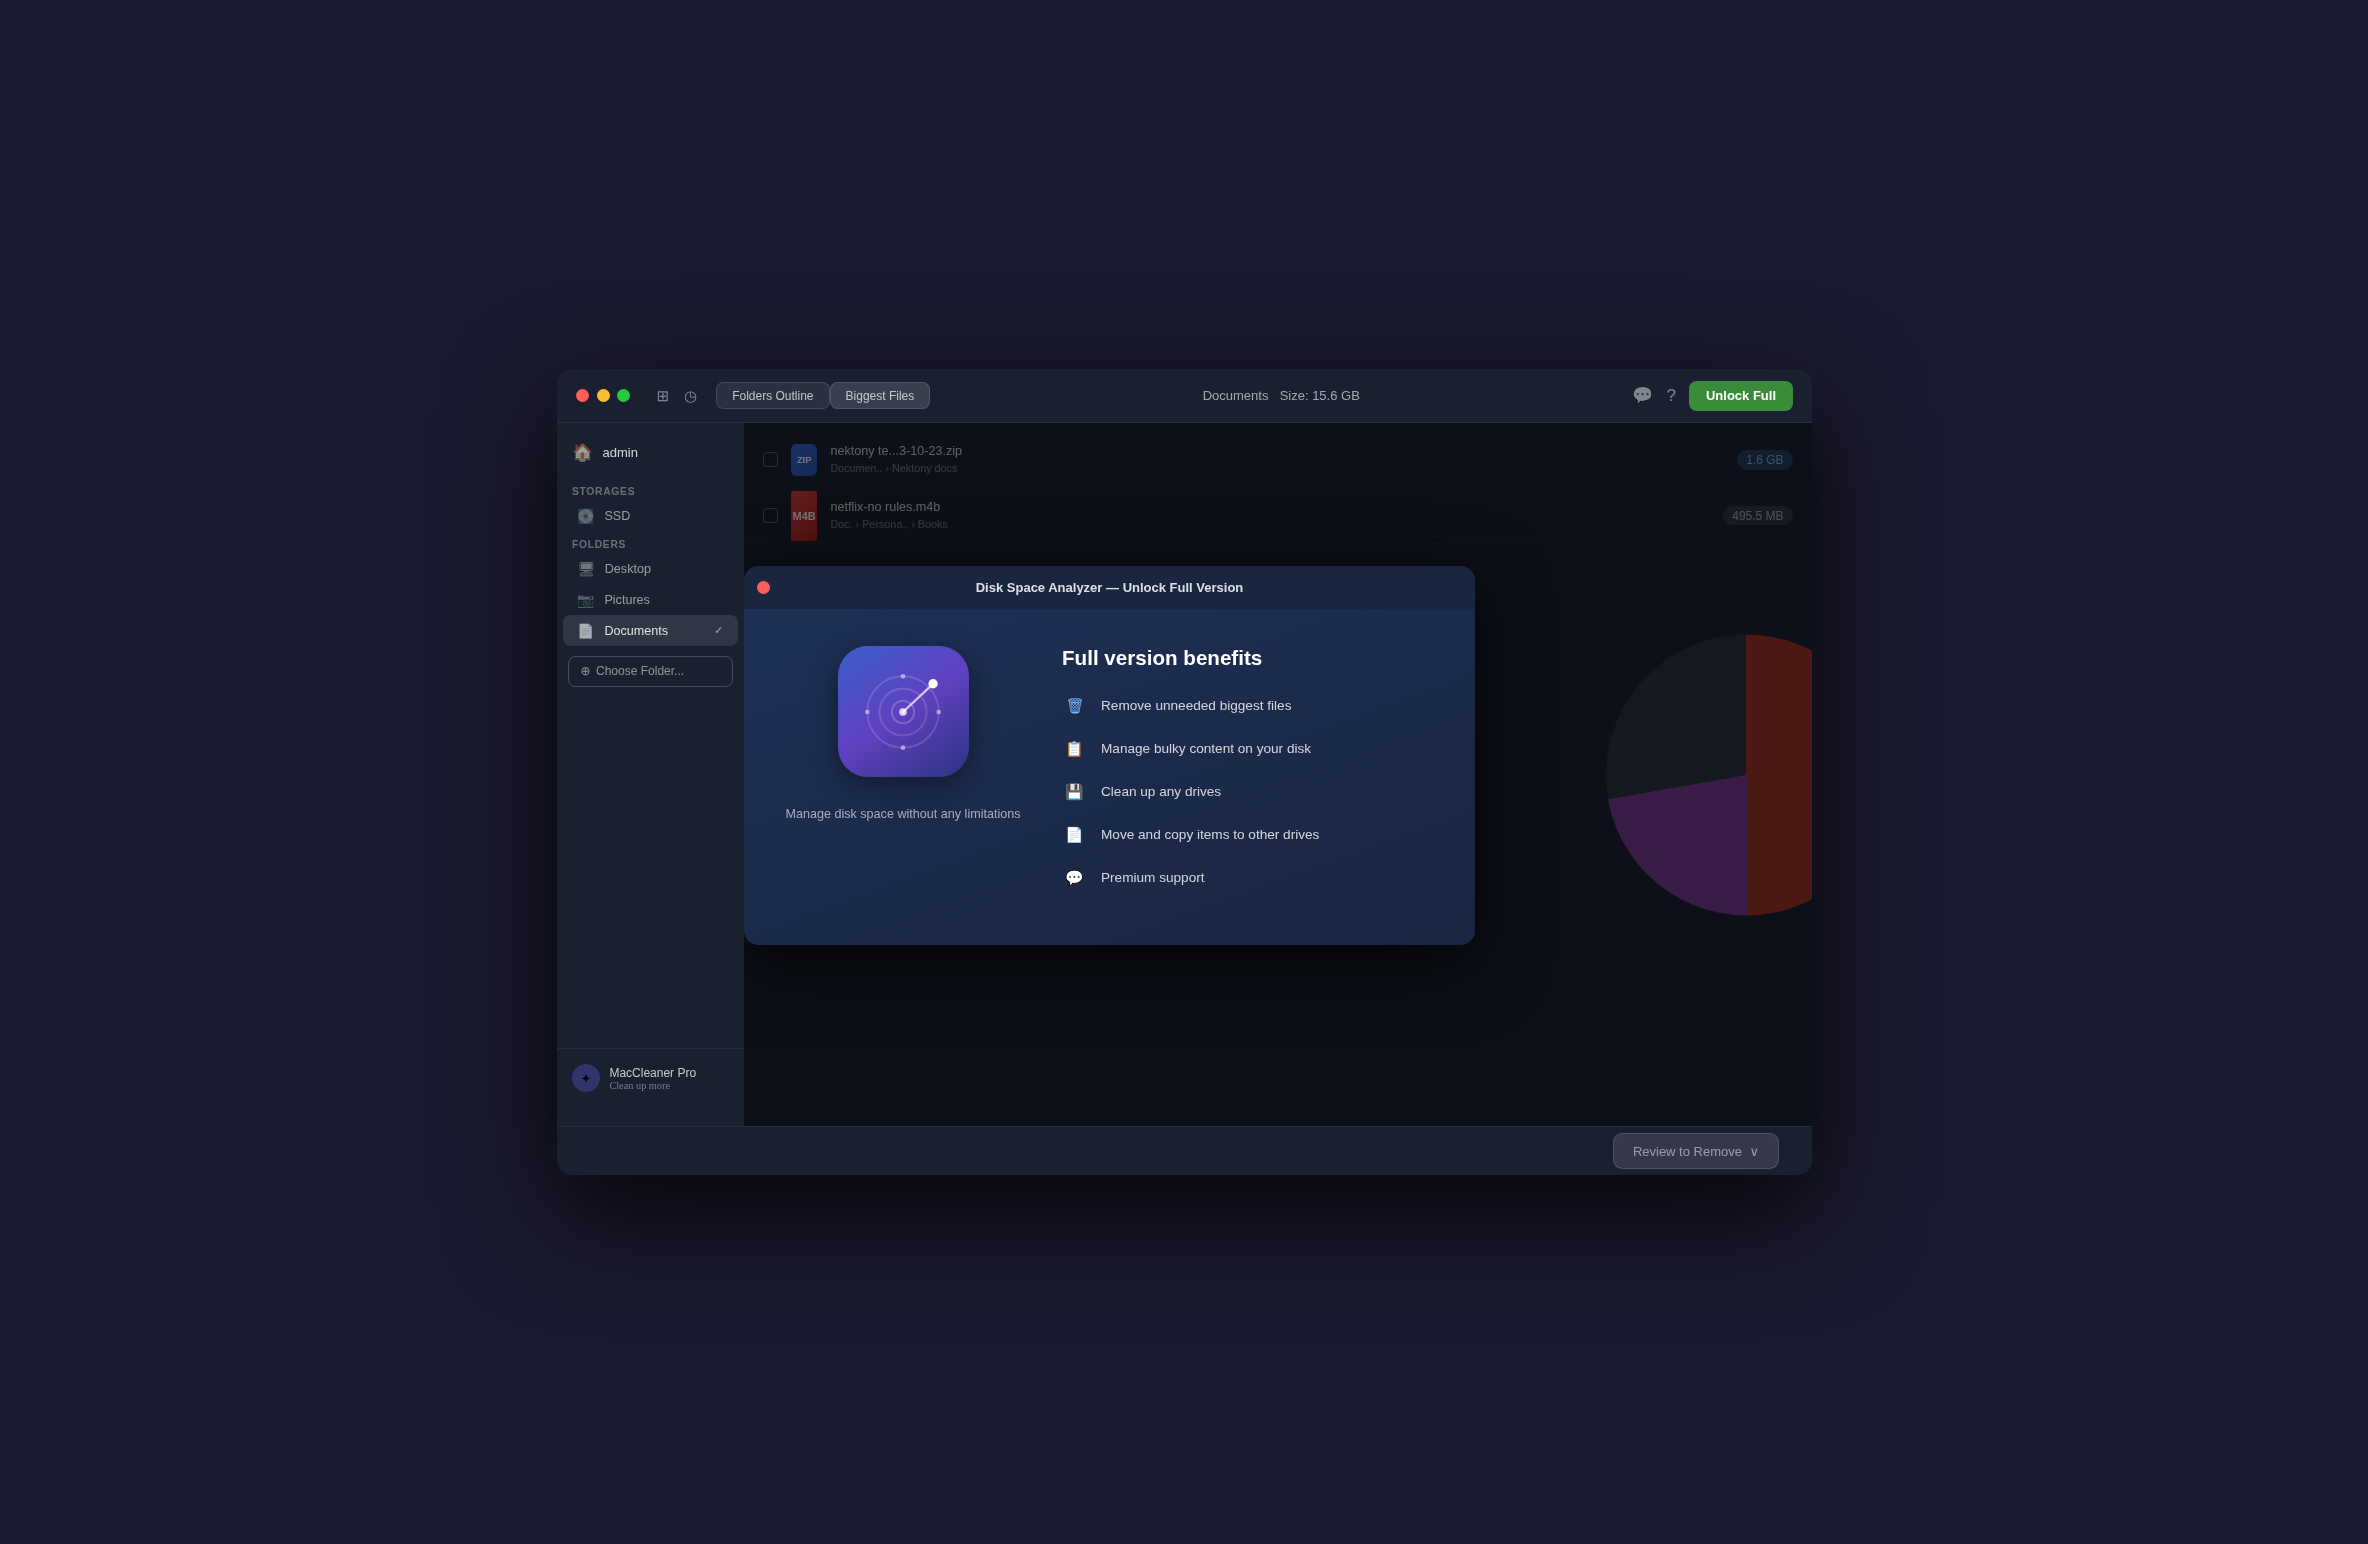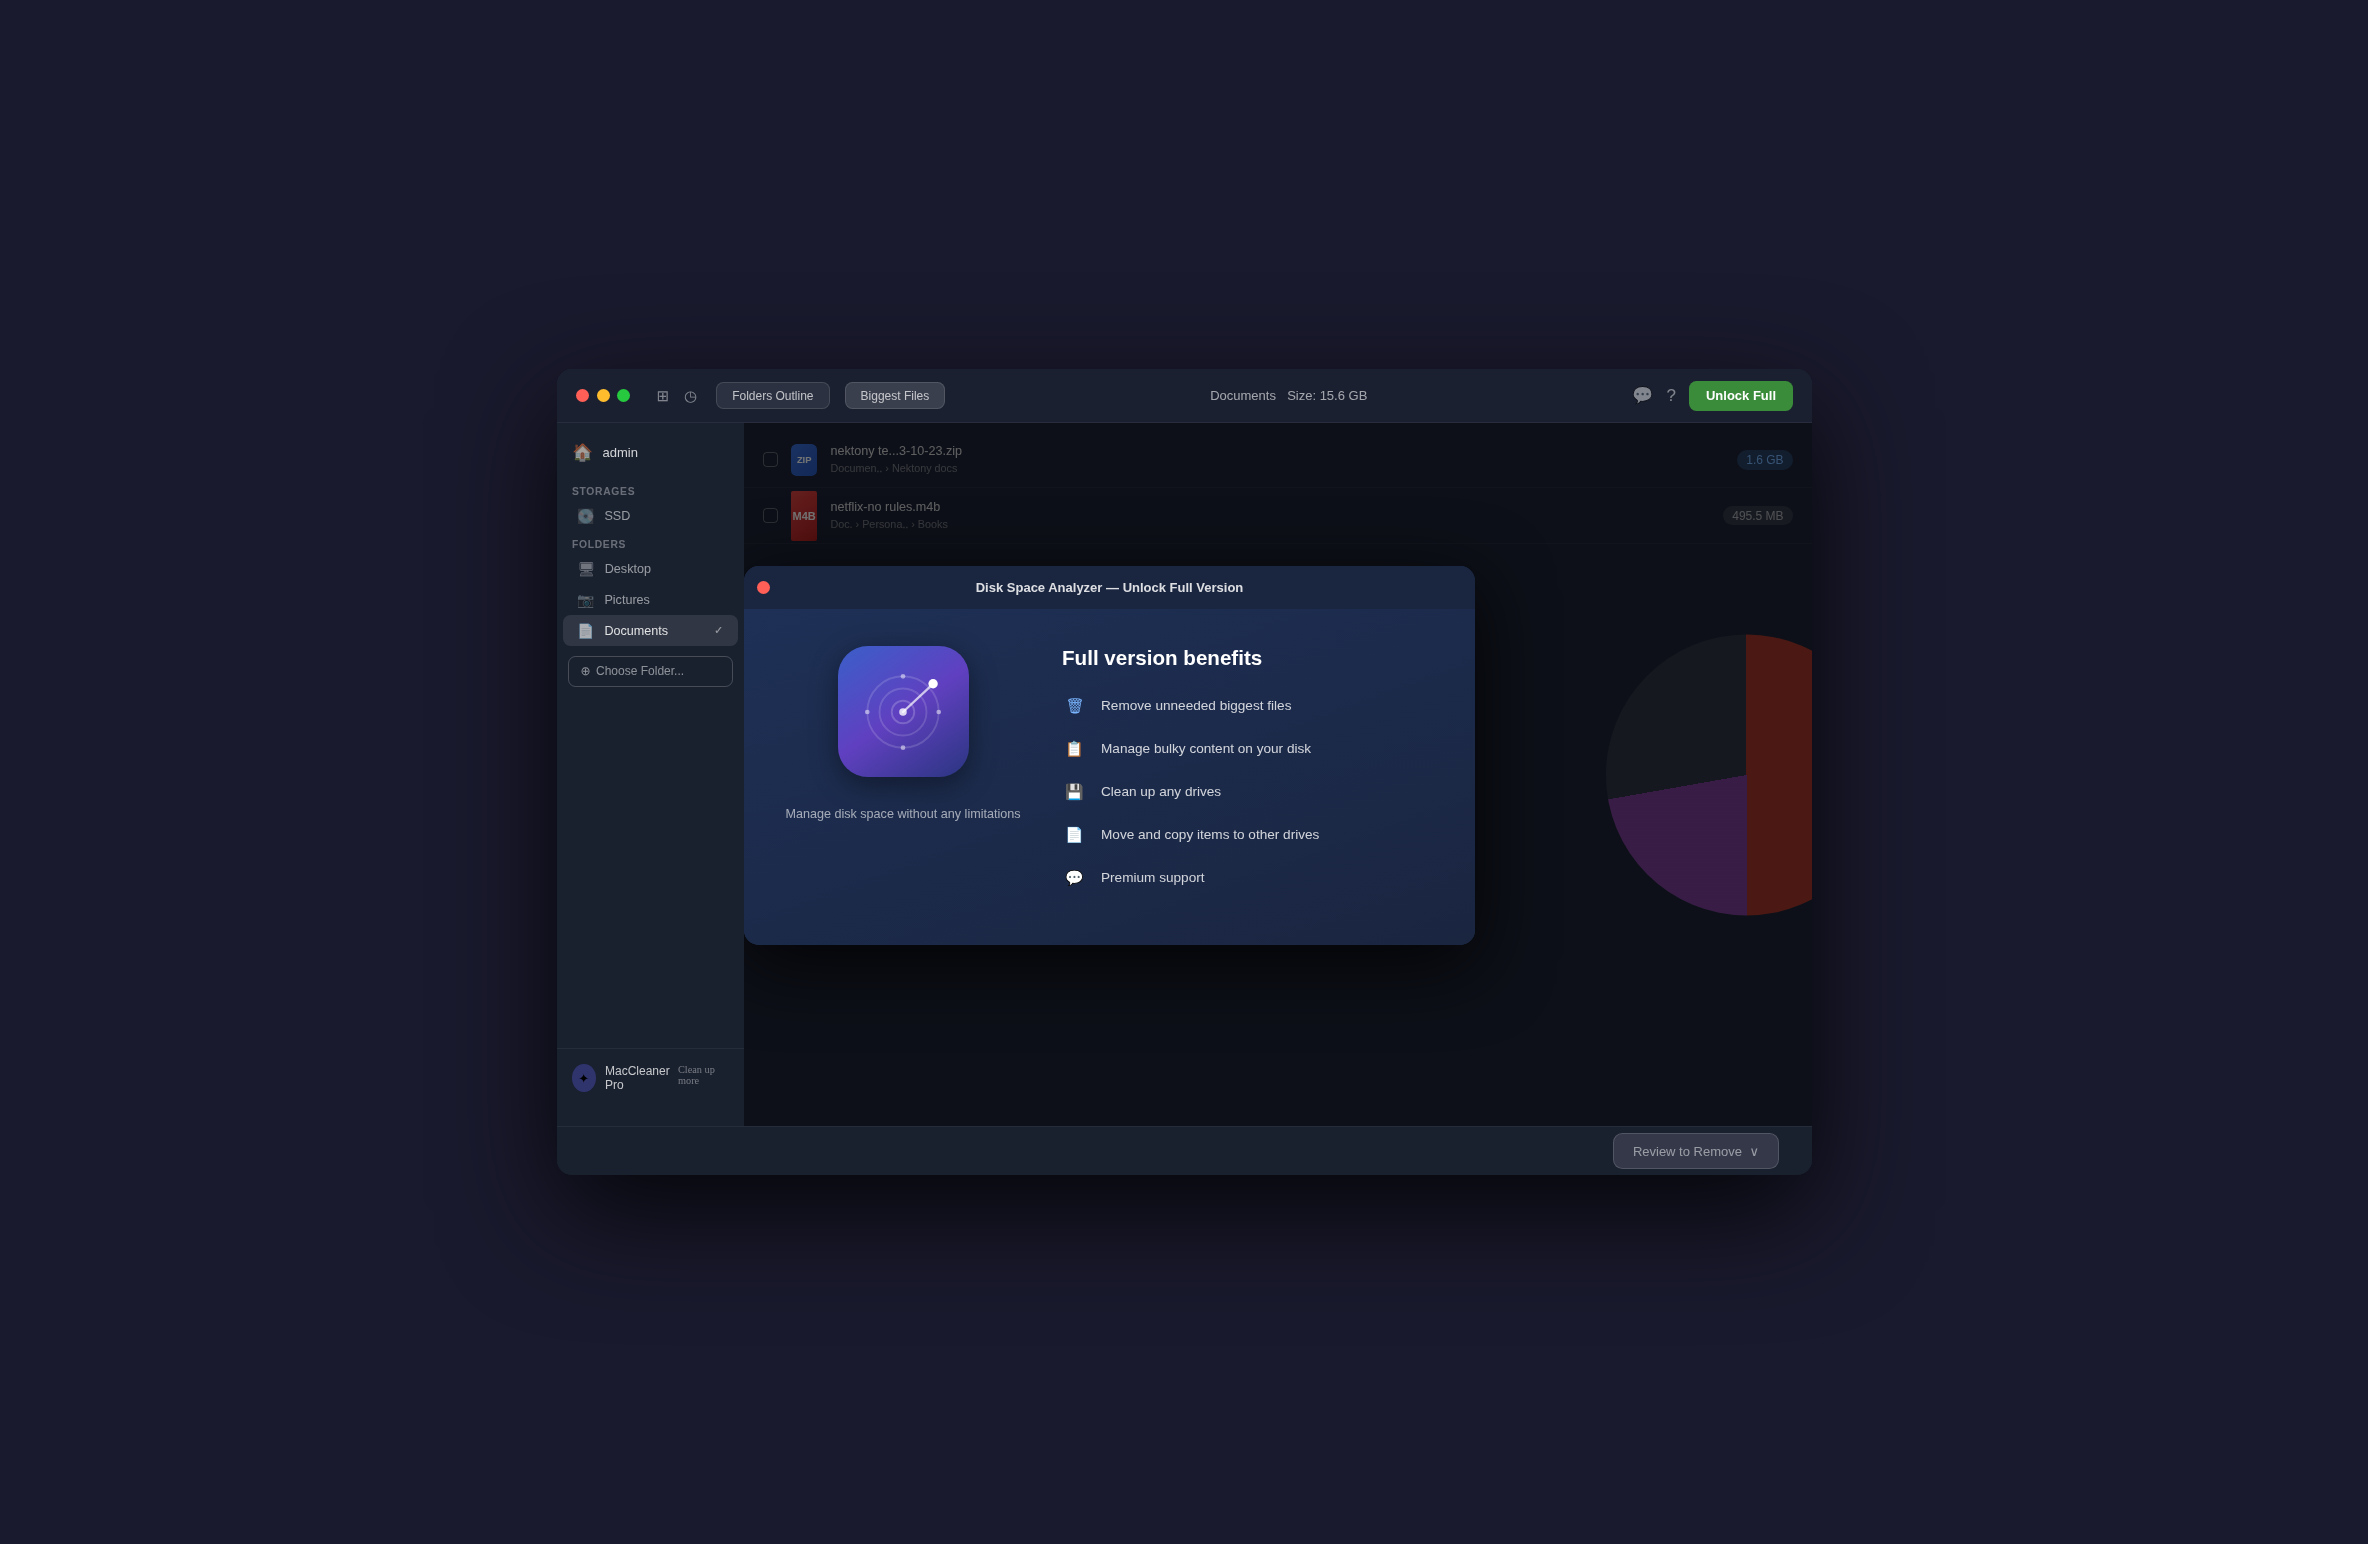--- a/index.html
+++ b/index.html
@@ -56,21 +56,21 @@
     .title-bar-icons {
       display: flex;
       gap: 15px;
       margin-left: 7.5px;
       color: rgba(255,255,255,0.45);
       font-size: 15px;
     }
 
     .title-bar-nav {
       display: flex;
-      gap: 15px;
+      gap: 0;
       margin-left: 19px;
     }
 
     .nav-btn {
       background: rgba(255,255,255,0.08);
       border: 0.9px solid rgba(255,255,255,0.12);
       border-radius: 7.5px;
       color: rgba(255,255,255,0.7);
       padding: 5.6px 15px;
       font-size: 12px;
@@ -218,21 +218,21 @@
       background: rgba(100,100,255,0.3);
       border-radius: 50%;
       display: flex;
       align-items: center;
       justify-content: center;
       font-size: 13px;
     }
 
     .sidebar-bottom-text {
       display: flex;
-      flex-direction: row;
+      flex-direction: column;
     }
 
     .sidebar-bottom-title {
       color: rgba(255,255,255,0.75);
       font-size: 12px;
       font-weight: 500;
     }
 
     .sidebar-bottom-sub {
       color: rgba(255,255,255,0.4);

